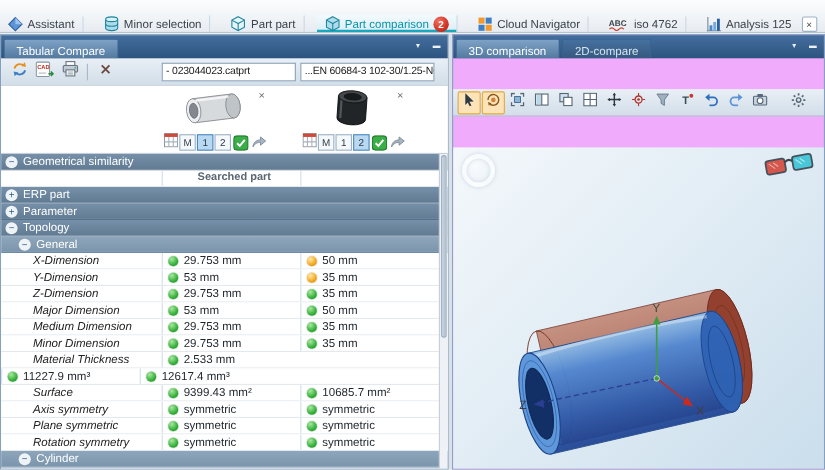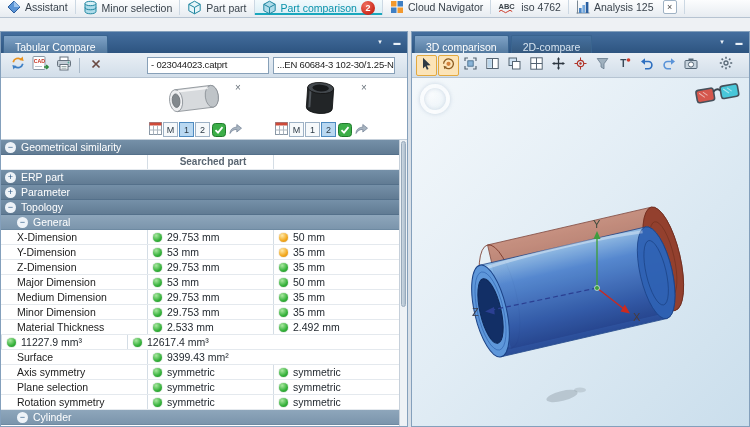--- a/index.html
+++ b/index.html
@@ -1,34 +1,34 @@
 <!DOCTYPE html>
 <html><head>
 <meta charset="utf-8">
 <style>
   * { margin:0; padding:0; box-sizing:border-box; cursor:default; }
   html,body { width:750px; height:427px; overflow:hidden; font-family:"Liberation Sans", sans-serif; background:#eef1f4; }
   #app { position:relative; width:750px; height:427px; background:#eef1f4; }
 
   
-  #topbar { position:absolute; left:0; top:0; width:750px; height:18px; display:flex; align-items:flex-start;
-            background:linear-gradient(#fcfdfe,#e7ecf1); border-bottom:1px solid #b6c3d1; }
+  #topbar { position:absolute; left:0; top:0; width:750px; height:30px; display:flex; align-items:flex-end;
+            background:linear-gradient(#fcfdfe,#e7ecf1); border-bottom:1px solid #b6c3d1;gap:11px; }
   .tab { display:flex; align-items:center; gap:4px; padding:0 7px; border-right:1px solid #ccd8e3; font-size:10.5px; color:#3a434c; white-space:nowrap; }
   .tab.active { background:linear-gradient(#f2fafd,#d9edf5); color:#0a93ab; box-shadow:inset 0 -2px 0 #19a7bd; }
   .tab .icon { display:inline-flex; align-items:center; justify-content:center; }
   .badge { width:14px; height:14px; border-radius:50%; background:radial-gradient(circle at 35% 30%, #f07060, #cc2a1c 70%);
            color:#fff; font-size:9px; font-weight:bold; display:flex; align-items:center; justify-content:center; flex:none; }
   .tabclose { width:14px; height:14px; margin-left:5px; border:1px solid #9fb2c4; background:#fff; color:#444;
               font-size:9px; line-height:12px; text-align:center; border-radius:2px; }
 
   
   #main { position:absolute; left:0; top:31px; width:750px; height:396px; display:flex; }
   #left-panel  { width:408px; height:396px; display:flex; flex-direction:column; background:#fff; border:1px solid #84a0bc; }
   #splitter    { width:3px; height:396px; background:#d9e0e8; }
-  #right-panel { width:339px; height:396px; display:flex; flex-direction:column; background:#22c55e; border:1px solid #84a0bc; }
+  #right-panel { width:339px; height:396px; display:flex; flex-direction:column; background:#f0abfc; border:1px solid #84a0bc;gap:28px; }
 
   .panel-header { height:21px; flex:none; background:linear-gradient(#446e9e,#2d5480); display:flex; align-items:flex-end; position:relative; }
   .panel-tab { height:18px; margin-left:2px; padding:0 11px; display:flex; align-items:flex-end; font-size:10.5px; color:#fff;
                background:linear-gradient(#7fa3c7,#53799f); border:1px solid #39648f; border-bottom:none; border-radius:2px 2px 0 0; }
   .panel-tab.inactive { background:linear-gradient(#46719f,#35597f); color:#d7e4f0; }
   .winbtns { position:absolute; right:3px; top:3px; display:flex; gap:3px; }
   .winbtn { width:14px; height:14px; display:flex; align-items:center; justify-content:center; color:#eaf1f8; font-size:7px; border-radius:2px; }
 
   .toolbar-row { height:25px; flex:none; display:flex; align-items:center;
                  background:linear-gradient(#e9eff5,#d2dee9); border-bottom:1px solid #b6c4d2; }
@@ -54,21 +54,21 @@
 
   
   #table { flex:1; overflow:hidden; position:relative; font-size:10.5px; }
   .row { display:flex; height:15px; line-height:14px; align-items:center; }
   .sec1 { background:linear-gradient(#7590a8,#617b93); color:#fff; border-bottom:1px solid #54708a; }
   .sec2 { background:linear-gradient(#8ea6bb,#7b95ac); color:#fff; border-bottom:1px solid #6e8aa2; }
   .exp-icon { width:11px; height:11px; flex:none; border-radius:50%; background:#eef3f8; color:#2e5a86; font-size:9px;
               line-height:10px; text-align:center; margin:0 5px 0 4px; }
   .sec2 .exp-icon { margin-left:16px; }
   .drow { border-bottom:1px solid #e4e9ee; background:#fff; }
-  .dlabel { width:146px; flex:none; padding-left:16px; color:#222; overflow:hidden; white-space:nowrap; }
+  .dlabel { width:146px; flex:none; padding-left:29px; color:#222; overflow:hidden; white-space:nowrap;font-style:italic; }
   .dcell { width:126px; flex:none; display:flex; align-items:center; gap:5px; border-left:1px solid #d4dde5; padding-left:5px; height:100%; overflow:hidden; }
   .status { width:9px; height:9px; border-radius:50%; flex:none; }
   .status.match   { background:radial-gradient(circle at 35% 28%, #a9e8a0, #35b13a 60%, #1b8a26); box-shadow:0 0 1px #157020; }
   .status.partial { background:radial-gradient(circle at 35% 28%, #ffe9a8, #f2a81e 60%, #cf8408); box-shadow:0 0 1px #a86a05; }
   .val { color:#1d242b; white-space:nowrap; }
   .center-cell { justify-content:center; color:#5a6672; font-size:10px;font-weight:bold; }
   #vscroll { position:absolute; right:0; top:0; bottom:0; width:8px; background:#eef2f6; border-left:1px solid #c6d0da; }
   #vscroll .thumbbar { position:absolute; top:1px; left:1px; width:5px; height:58%;
                        background:linear-gradient(90deg,#cdd8e2,#aebfcf); border:1px solid #98aabc; border-radius:3px; }
 
@@ -389,55 +389,55 @@
               <span class="status match"></span>
               <span class="val">35 mm</span>
             </div>
           </div>
           <div class="row drow">
             <div class="dlabel">Material Thickness</div>
             <div class="dcell">
               <span class="status match"></span>
               <span class="val">2.533 mm</span>
             </div>
-            <div class="dcell">
-              <span class="status match"></span>
-              <span class="val">2.492 mm</span>
-            </div>
           </div>
           <div class="row drow">
             <div class="dcell">
               <span class="status match"></span>
               <span class="val">11227.9 mm³</span>
             </div>
             <div class="dcell">
               <span class="status match"></span>
               <span class="val">12617.4 mm³</span>
             </div>
           </div>
           <div class="row drow">
             <div class="dlabel">Surface</div>
             <div class="dcell">
               <span class="status match"></span>
               <span class="val">9399.43 mm²</span>
             </div>
+            <div class="dcell">
+              <span class="status match"></span>
+              <span class="val">10685.7 mm²</span>
+            </div>
           </div>
           <div class="row drow">
             <div class="dlabel">Axis symmetry</div>
             <div class="dcell">
               <span class="status match"></span>
               <span class="val">symmetric</span>
             </div>
             <div class="dcell">
               <span class="status match"></span>
               <span class="val">symmetric</span>
             </div>
           </div>
           <div class="row drow">
-            <div class="dlabel">Plane selection</div>
+            <div class="dlabel">Plane symmetric</div>
             <div class="dcell">
               <span class="status match"></span>
               <span class="val">symmetric</span>
             </div>
             <div class="dcell">
               <span class="status match"></span>
               <span class="val">symmetric</span>
             </div>
           </div>
           <div class="row drow">

